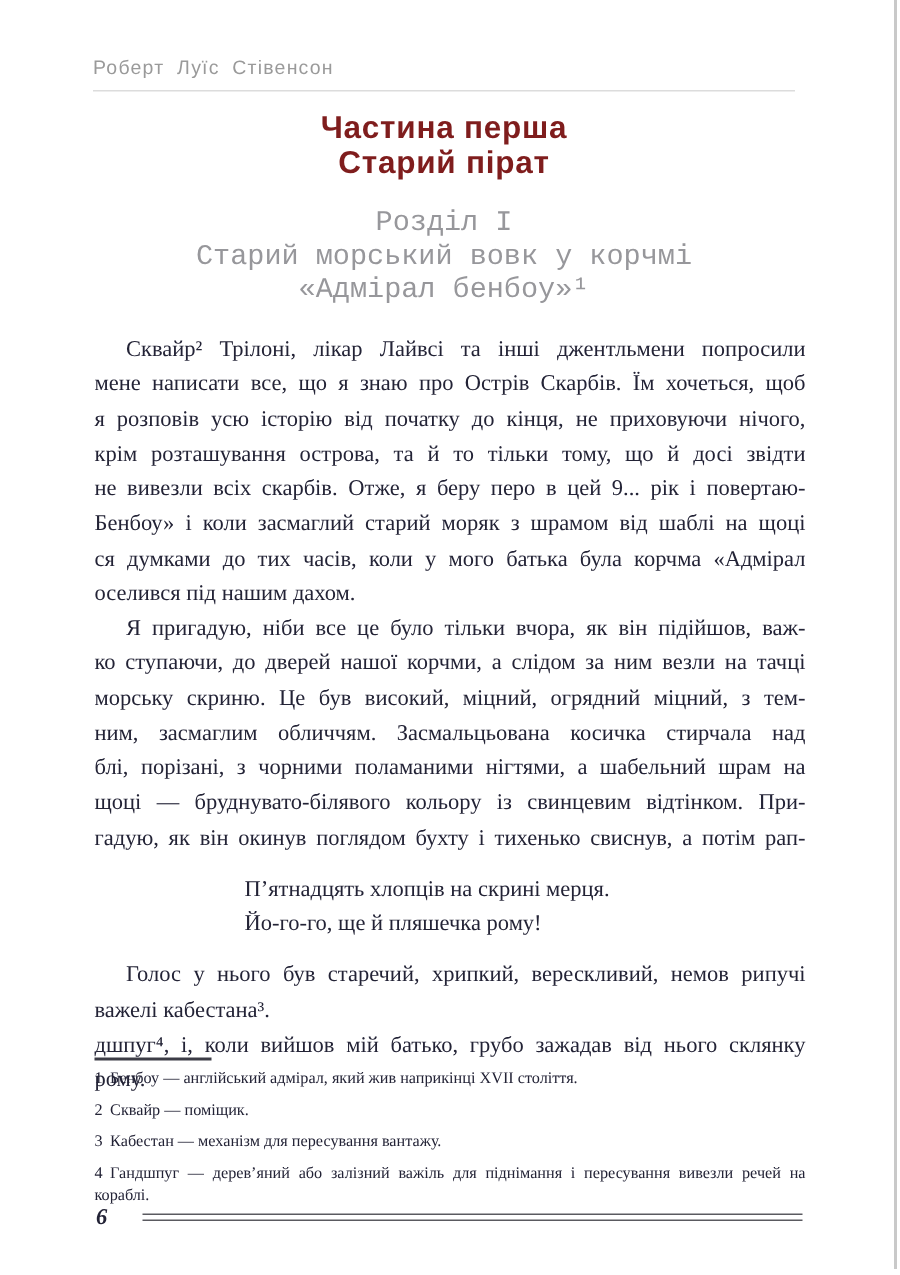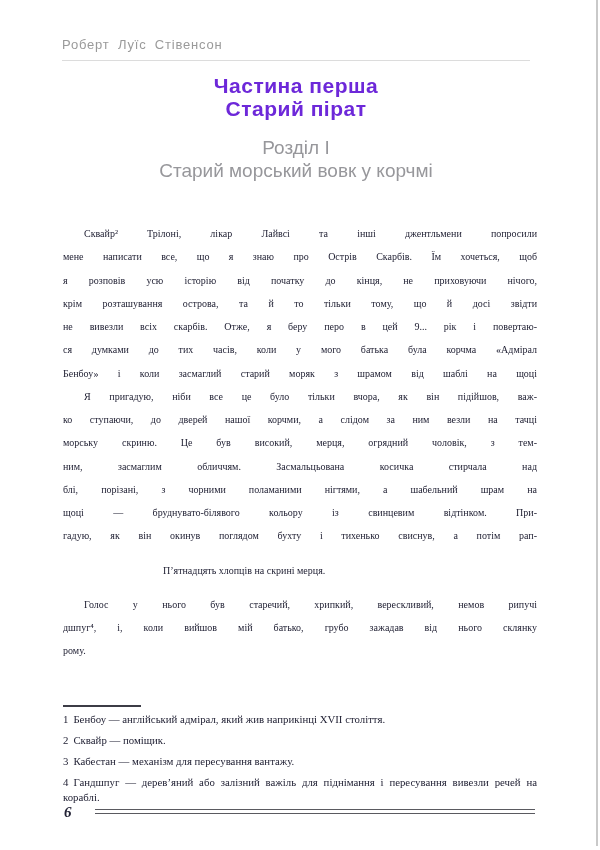--- a/index.html
+++ b/index.html
@@ -34,36 +34,36 @@
   }
   .part-title {
     position: absolute;
     left: 62px; top: 74px; width: 468px;
     text-align: center;
     font-family: "Liberation Sans", sans-serif;
     font-weight: bold;
     font-size: 21px;
     line-height: 23px;
     letter-spacing: 0.5px;
-    color: #6d28d9;
+    color: #7f1d1d;
   }
   .chapter-title {
     position: absolute;
     left: 62px; top: 137px; width: 468px;
     text-align: center;
-    font-family: Liberation Sans, sans-serif;
+    font-family: Liberation Mono, monospace;
     font-weight: 400;
     font-size: 19px;
     line-height: 22.5px;
     color: #97979b;
   }
   .body-text {
     position: absolute;
     left: 63px; top: 222px; width: 474px;
-    font-size: 10px;
+    font-size: 15px;
     line-height: 23.25px;
     color: #232336;
   }
   .body-text .jl { text-align: justify; text-align-last: justify; }
   .body-text .last { text-align: left; }
   .body-text .indent { text-indent: 21px; }
   .verse { margin: 11px 0 11px 100px; }
   .fn-rule {
     position: absolute;
     left: 63px; top: 705px; width: 78px; height: 2px;
@@ -104,46 +104,50 @@
   <div class="header-rule"></div>
 
   <div class="part-title">
     <div>Частина перша</div>
     <div>Старий пірат</div>
   </div>
 
   <div class="chapter-title">
     <div>Розділ I</div>
     <div>Старий морський вовк у корчмі</div>
+    <div>«Адмірал бенбоу»¹</div>
   </div>
 
   <div class="body-text">
       <div>
         <div class="jl indent">Сквайр² Трілоні, лікар Лайвсі та інші джентльмени попросили</div>
         <div class="jl">мене написати все, що я знаю про Острів Скарбів. Їм хочеться, щоб</div>
         <div class="jl">я розповів усю історію від початку до кінця, не приховуючи нічого,</div>
         <div class="jl">крім розташування острова, та й то тільки тому, що й досі звідти</div>
         <div class="jl">не вивезли всіх скарбів. Отже, я беру перо в цей 9... рік і повертаю-</div>
+        <div class="jl">Бенбоу» і коли засмаглий старий моряк з шрамом від шаблі на щоці</div>
         <div class="jl">ся думками до тих часів, коли у мого батька була корчма «Адмірал</div>
-        <div class="jl">Бенбоу» і коли засмаглий старий моряк з шрамом від шаблі на щоці</div>
+        <div class="last">оселився під нашим дахом.</div>
       </div>
       <div>
         <div class="jl indent">Я пригадую, ніби все це було тільки вчора, як він підійшов, важ-</div>
         <div class="jl">ко ступаючи, до дверей нашої корчми, а слідом за ним везли на тачці</div>
-        <div class="jl">морську скриню. Це був високий, мерця, огрядний чоловік, з тем-</div>
+        <div class="jl">морську скриню. Це був високий, міцний, огрядний міцний, з тем-</div>
         <div class="jl">ним, засмаглим обличчям. Засмальцьована косичка стирчала над</div>
         <div class="jl">блі, порізані, з чорними поламаними нігтями, а шабельний шрам на</div>
         <div class="jl">щоці — бруднувато-білявого кольору із свинцевим відтінком. При-</div>
         <div class="jl">гадую, як він окинув поглядом бухту і тихенько свиснув, а потім рап-</div>
       </div>
       <div class="verse">
         <div>П’ятнадцять хлопців на скрині мерця.</div>
+        <div>Йо-го-го, ще й пляшечка рому!</div>
       </div>
       <div>
         <div class="jl indent">Голос у нього був старечий, хрипкий, верескливий, немов рипучі</div>
+        <div class="last">важелі кабестана³.</div>
       </div>
       <div>
         <div class="jl">дшпуг⁴, і, коли вийшов мій батько, грубо зажадав від нього склянку</div>
         <div class="last">рому.</div>
       </div>
     </div>
 
   <div class="fn-rule"></div>
   <div class="footnotes">
       <div class="footnote"><span class="fn-marker">1</span><span>Бенбоу — англійський адмірал, який жив наприкінці XVII століття.</span></div>

